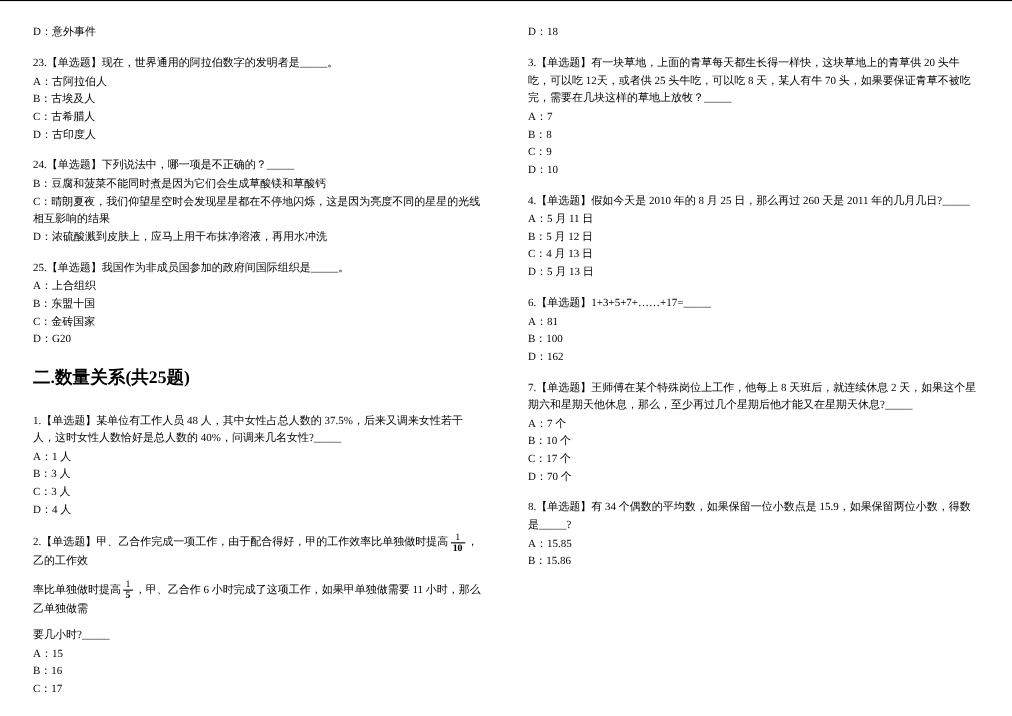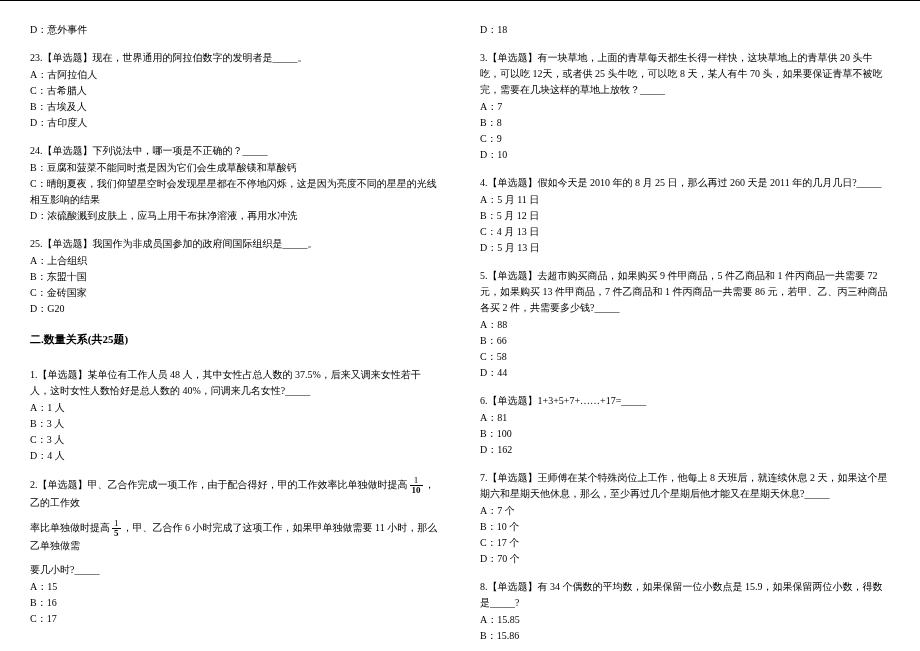--- a/index.html
+++ b/index.html
@@ -31,21 +31,21 @@
     }
     .question-text {
       margin-bottom: 1px;
     }
     .option {
       display: block;
       padding-left: 0px;
     }
     .section-title {
       font-weight: bold;
-      font-size: 11px;
+      font-size: 16px;
       margin: 14px 0 18px 0;
     }
     .frac {
       display: inline-block;
       vertical-align: middle;
       text-align: center;
       font-size: 9px;
       line-height: 1;
       margin: 0 2px;
     }
@@ -72,22 +72,22 @@
 <div class="page">
   <div class="column">
 
     <div class="question">
       <span class="option">D：意外事件</span>
     </div>
 
     <div class="question">
       <div class="question-text">23.【单选题】现在，世界通用的阿拉伯数字的发明者是_____。</div>
       <span class="option">A：古阿拉伯人</span>
+      <span class="option">B：古埃及人</span>
       <span class="option">C：古希腊人</span>
-      <span class="option">B：古埃及人</span>
       <span class="option">D：古印度人</span>
     </div>
 
     <div class="question">
       <div class="question-text">24.【单选题】下列说法中，哪一项是不正确的？_____</div>
       <span class="option">B：豆腐和菠菜不能同时煮是因为它们会生成草酸镁和草酸钙</span>
       <span class="option">C：晴朗夏夜，我们仰望星空时会发现星星都在不停地闪烁，这是因为亮度不同的星星的光线相互影响的结果</span>
       <span class="option">D：浓硫酸溅到皮肤上，应马上用干布抹净溶液，再用水冲洗</span>
     </div>
 
@@ -139,27 +139,20 @@
     </div>
 
     <div class="question">
       <div class="question-text">4.【单选题】假如今天是 2010 年的 8 月 25 日，那么再过 260 天是 2011 年的几月几日?_____</div>
       <span class="option">A：5 月 11 日</span>
       <span class="option">B：5 月 12 日</span>
       <span class="option">C：4 月 13 日</span>
       <span class="option">D：5 月 13 日</span>
     </div>
 
-    <div class="question">
-      <div class="question-text">5.【单选题】去超市购买商品，如果购买 9 件甲商品，5 件乙商品和 1 件丙商品一共需要 72 元，如果购买 13 件甲商品，7 件乙商品和 1 件丙商品一共需要 86 元，若甲、乙、丙三种商品各买 2 件，共需要多少钱?_____</div>
-      <span class="option">A：88</span>
-      <span class="option">B：66</span>
-      <span class="option">C：58</span>
-      <span class="option">D：44</span>
-    </div>
 
     <div class="question">
       <div class="question-text">6.【单选题】1+3+5+7+……+17=_____</div>
       <span class="option">A：81</span>
       <span class="option">B：100</span>
       <span class="option">D：162</span>
     </div>
 
     <div class="question">
       <div class="question-text">7.【单选题】王师傅在某个特殊岗位上工作，他每上 8 天班后，就连续休息 2 天，如果这个星期六和星期天他休息，那么，至少再过几个星期后他才能又在星期天休息?_____</div>

